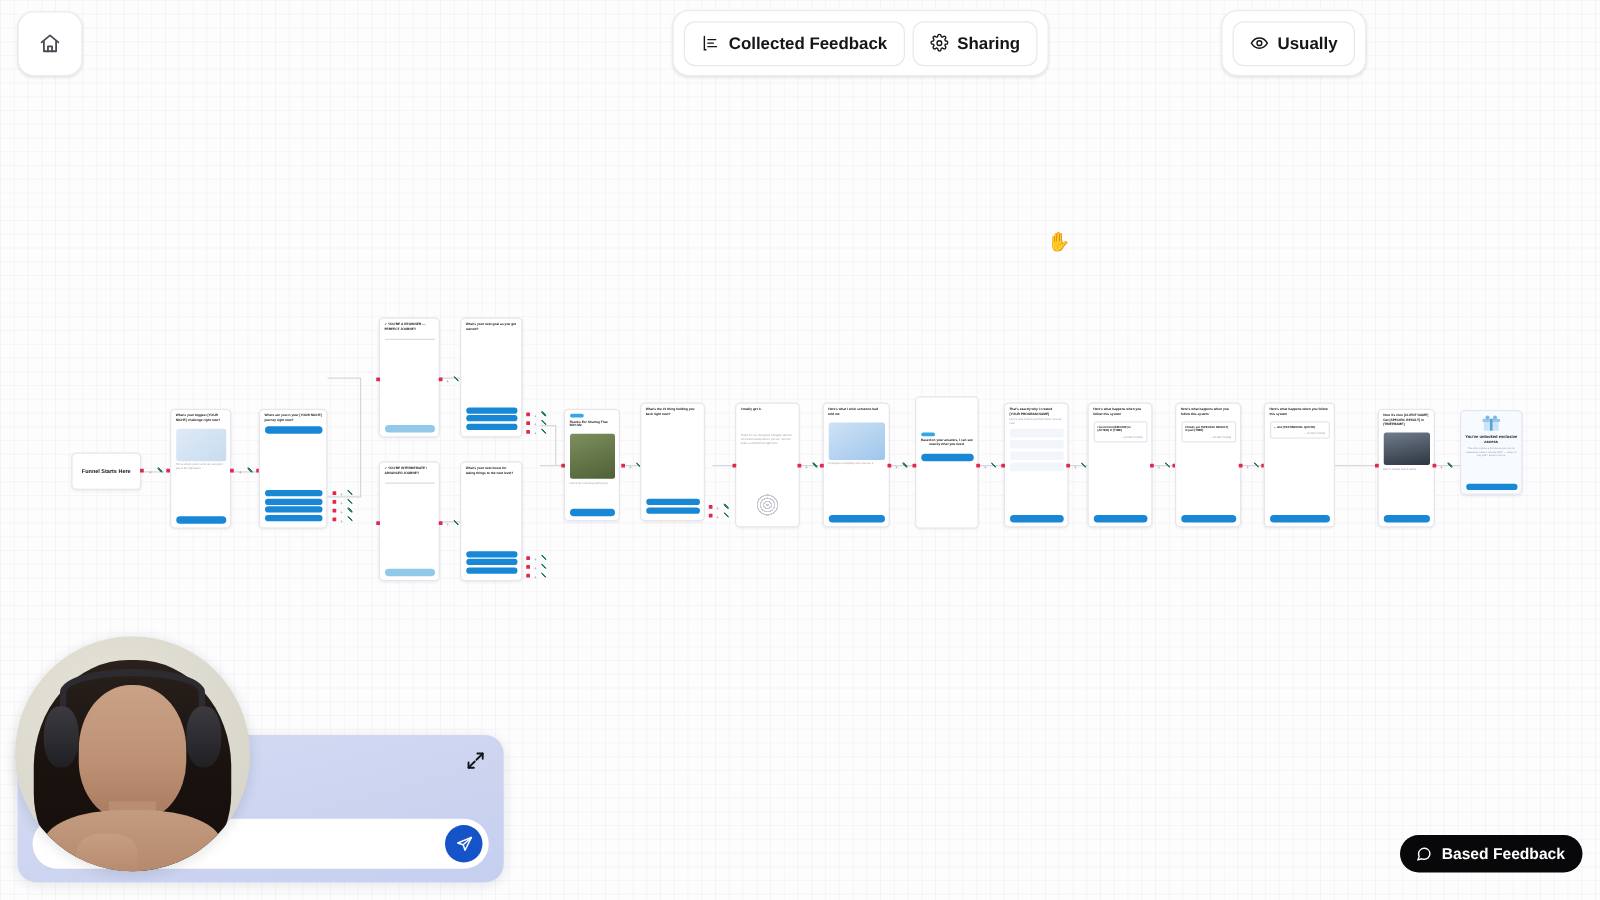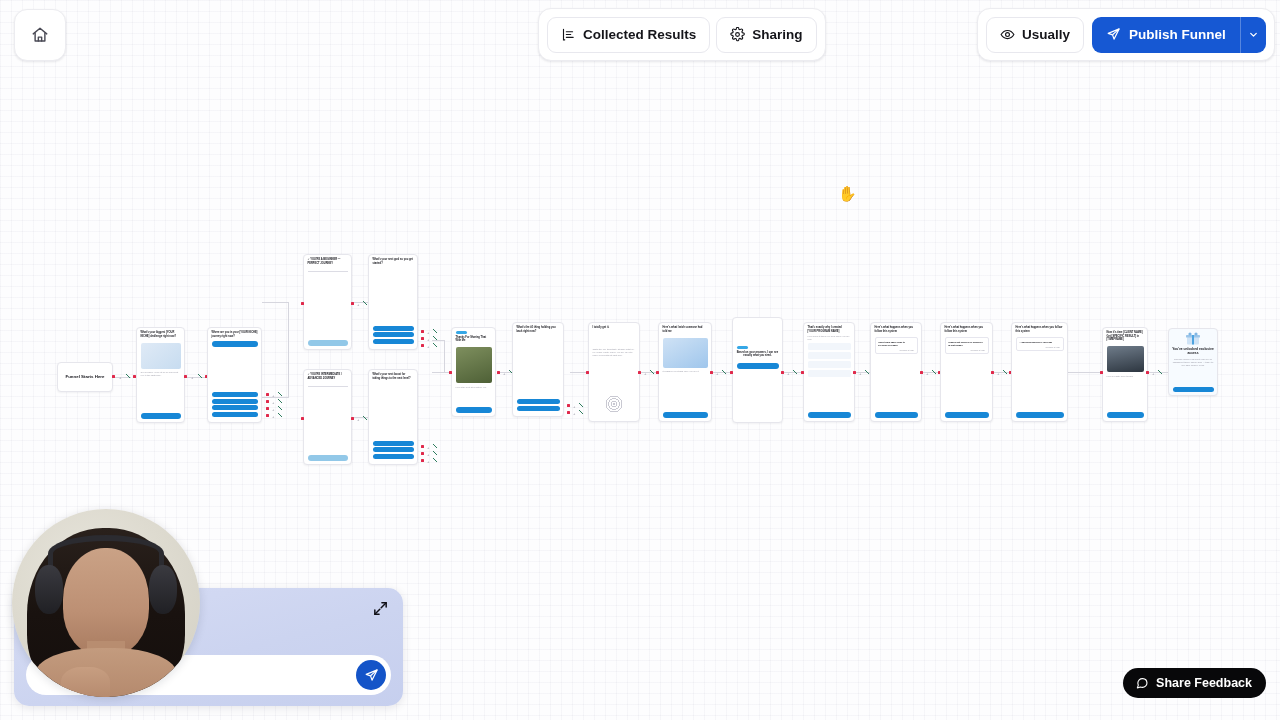--- a/index.html
+++ b/index.html
@@ -459,52 +459,38 @@
   </div>
 
   <div class="topbar shell" id="tb-center">
     <div class="pill">
       <svg width="15" height="15" viewBox="0 0 24 24" fill="none" stroke="#15151a" stroke-width="1.8" stroke-linecap="round">
         <path d="M4 3.5v17h2"></path>
           <path d="M8.5 7.5h10"></path>
           <path d="M8.5 12h7"></path>
           <path d="M8.5 16.5h11"></path>
       </svg>
-      <span>Collected  Results</span>
+      <span>Collected  Feedback</span>
     </div>
     <div class="pill">
       <svg width="15" height="15" viewBox="0 0 24 24" fill="none" stroke="#15151a" stroke-width="1.8">
         <circle cx="12" cy="12" r="3"></circle>
         <path d="M19.3 14.2a1.6 1.6 0 0 0 .33 1.77l.06.06a1.95 1.95 0 1 1-2.76 2.76l-.06-.06a1.6 1.6 0 0 0-1.77-.33 1.6 1.6 0 0 0-.98 1.47v.17a1.95 1.95 0 1 1-3.9 0v-.09a1.6 1.6 0 0 0-1.05-1.47 1.6 1.6 0 0 0-1.77.33l-.06.06a1.95 1.95 0 1 1-2.76-2.76l.06-.06a1.6 1.6 0 0 0 .33-1.77 1.6 1.6 0 0 0-1.47-.98h-.17a1.95 1.95 0 1 1 0-3.9h.09a1.6 1.6 0 0 0 1.47-1.05 1.6 1.6 0 0 0-.33-1.77l-.06-.06a1.95 1.95 0 1 1 2.76-2.76l.06.06a1.6 1.6 0 0 0 1.77.33h.08a1.6 1.6 0 0 0 .98-1.47v-.17a1.95 1.95 0 1 1 3.9 0v.09a1.6 1.6 0 0 0 .98 1.47 1.6 1.6 0 0 0 1.77-.33l.06-.06a1.95 1.95 0 1 1 2.76 2.76l-.06.06a1.6 1.6 0 0 0-.33 1.77v.08a1.6 1.6 0 0 0 1.47.98h.17a1.95 1.95 0 1 1 0 3.9h-.09a1.6 1.6 0 0 0-1.47.98Z"></path>
       </svg>
       <span>Sharing</span>
     </div>
   </div>
 
   <div class="topbar shell" id="tb-right">
     <div class="pill">
       <svg width="15" height="15" viewBox="0 0 24 24" fill="none" stroke="#15151a" stroke-width="1.8">
         <path d="M1.8 12S5.6 5.5 12 5.5 22.2 12 22.2 12 18.4 18.5 12 18.5 1.8 12 1.8 12Z"></path>
         <circle cx="12" cy="12" r="3.1"></circle>
       </svg>
       <span>Usually</span>
-    </div>
-    <div id="publish-group">
-      <div id="publish-btn">
-        <svg width="15" height="15" viewBox="0 0 24 24" fill="none" stroke="#fff" stroke-width="1.9" stroke-linejoin="round">
-          <path d="M21 3 3.5 10.2l7 2.3 2.3 7L21 3Z"></path>
-            <path d="M10.5 12.5 21 3"></path>
-        </svg>
-        <span>Publish Funnel</span>
-      </div>
-      <div id="publish-caret">
-        <svg width="11" height="11" viewBox="0 0 24 24" fill="none" stroke="#fff" stroke-width="2.8" stroke-linecap="round" stroke-linejoin="round">
-          <path d="M6 9.5l6 6 6-6"></path>
-        </svg>
-      </div>
     </div>
   </div>
 
   <div id="chat-dock">
     <div id="chat-expand">
       <svg width="17" height="17" viewBox="0 0 24 24" fill="none" stroke="#111118" stroke-width="2.1" stroke-linecap="round" stroke-linejoin="round">
         <path d="M14 4h6v6"></path>
           <path d="M20 4l-7 7"></path>
           <path d="M10 20H4v-6"></path>
           <path d="M4 20l7-7"></path>
@@ -530,16 +516,16 @@
     <div class="neck"></div>
     <div class="necklace"></div>
     <div class="body"></div>
     <div class="hand"></div>
   </div>
 
   <div id="share-feedback">
     <svg width="14" height="14" viewBox="0 0 24 24" fill="none" stroke="#fff" stroke-width="1.9" stroke-linejoin="round">
       <path d="M20.5 11.8a7.7 7.7 0 0 1-8.3 7.7 8.6 8.6 0 0 1-3-.6L4 20.5l1.7-4.9a7.7 7.7 0 0 1-.8-3.4A7.7 7.7 0 0 1 12.8 4.5h.5a7.7 7.7 0 0 1 7.2 7.3Z"></path>
     </svg>
-    <span>Share Feedback</span>
+    <span>Based Feedback</span>
   </div>
 
 </div>
 
 </body></html>

